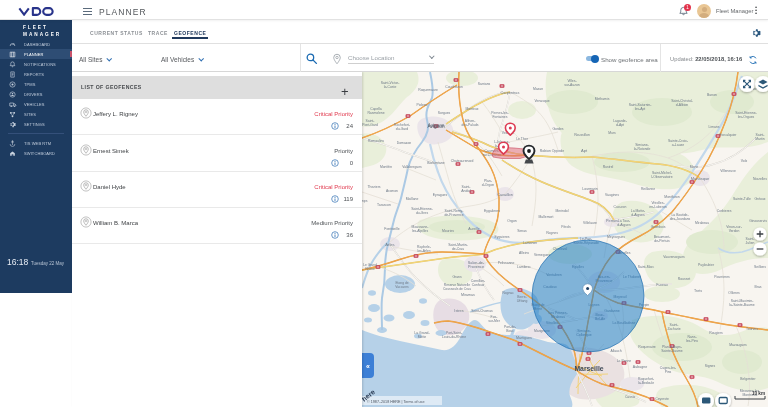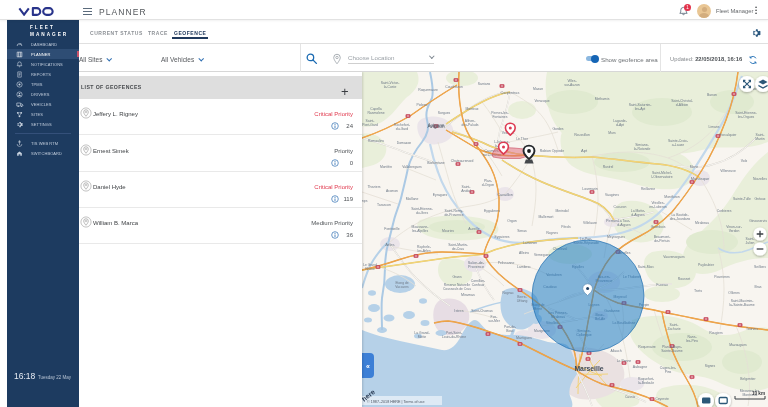--- a/index.html
+++ b/index.html
@@ -15,21 +15,21 @@
 #bell { position:absolute; left:678px; top:6px; }
 #badge { position:absolute; left:684px; top:4px; width:7px; height:7px; background:#e2344d; border-radius:50%; color:#fff; font-size:4.5px; text-align:center; line-height:7px; }
 #avatar { position:absolute; left:697px; top:4px; width:14px; height:14px; border-radius:50%; background:#e9c694; overflow:hidden; }
 #avatar:before { content:""; position:absolute; left:4.5px; top:2.5px; width:5px; height:5px; border-radius:50%; background:#d3ad7e; }
 #avatar:after { content:""; position:absolute; left:2px; top:8.5px; width:10px; height:7px; border-radius:50% 50% 0 0; background:#d3ad7e; }
 #fmtext { position:absolute; left:716px; top:8px; font-size:5.8px; color:#66696c; }
 #dots { position:absolute; left:755px; top:6px; font-size:6px; color:#45484b; line-height:2.9px; }
 #dots div { height:2.9px; }
 
 
-#sidebar { position:absolute; left:0; top:20px; width:72px; height:387px; background:#1d3b60; z-index:20;margin-left:7px; }
+#sidebar { position:absolute; left:0; top:20px; width:72px; height:273px; background:#1d3b60; z-index:20; }
 #fleet { position:absolute; left:23px; top:5px; color:#fff; font-size:4.7px; letter-spacing:2px; line-height:6.5px; font-weight:bold; white-space:nowrap; }
 #menu { position:absolute; top:19px; left:0; width:72px; }
 .mi { position:relative; height:10px; color:#c3cedd; font-size:4px; letter-spacing:0.1px; font-weight:normal; }
 .mi svg { position:absolute; left:9px; top:1.5px; }
 .mi .lb { position:absolute; left:24px; top:3px; white-space:nowrap; }
 .mi.sel { background:#2e4d74; color:#fff; }
 .mi.sel:after { content:""; position:absolute; right:0; top:2px; width:2px; height:6px; background:#c8536b; }
 #sdiv { height:1px; background:#34507a; margin:4px 8px 4px 8px; }
 #sbtime { position:absolute; left:0px; bottom:26px; width:72px; color:#e8edf4; }
 #sbtime .t1 { position:absolute; left:7px; bottom:0px; font-size:8.5px; }

